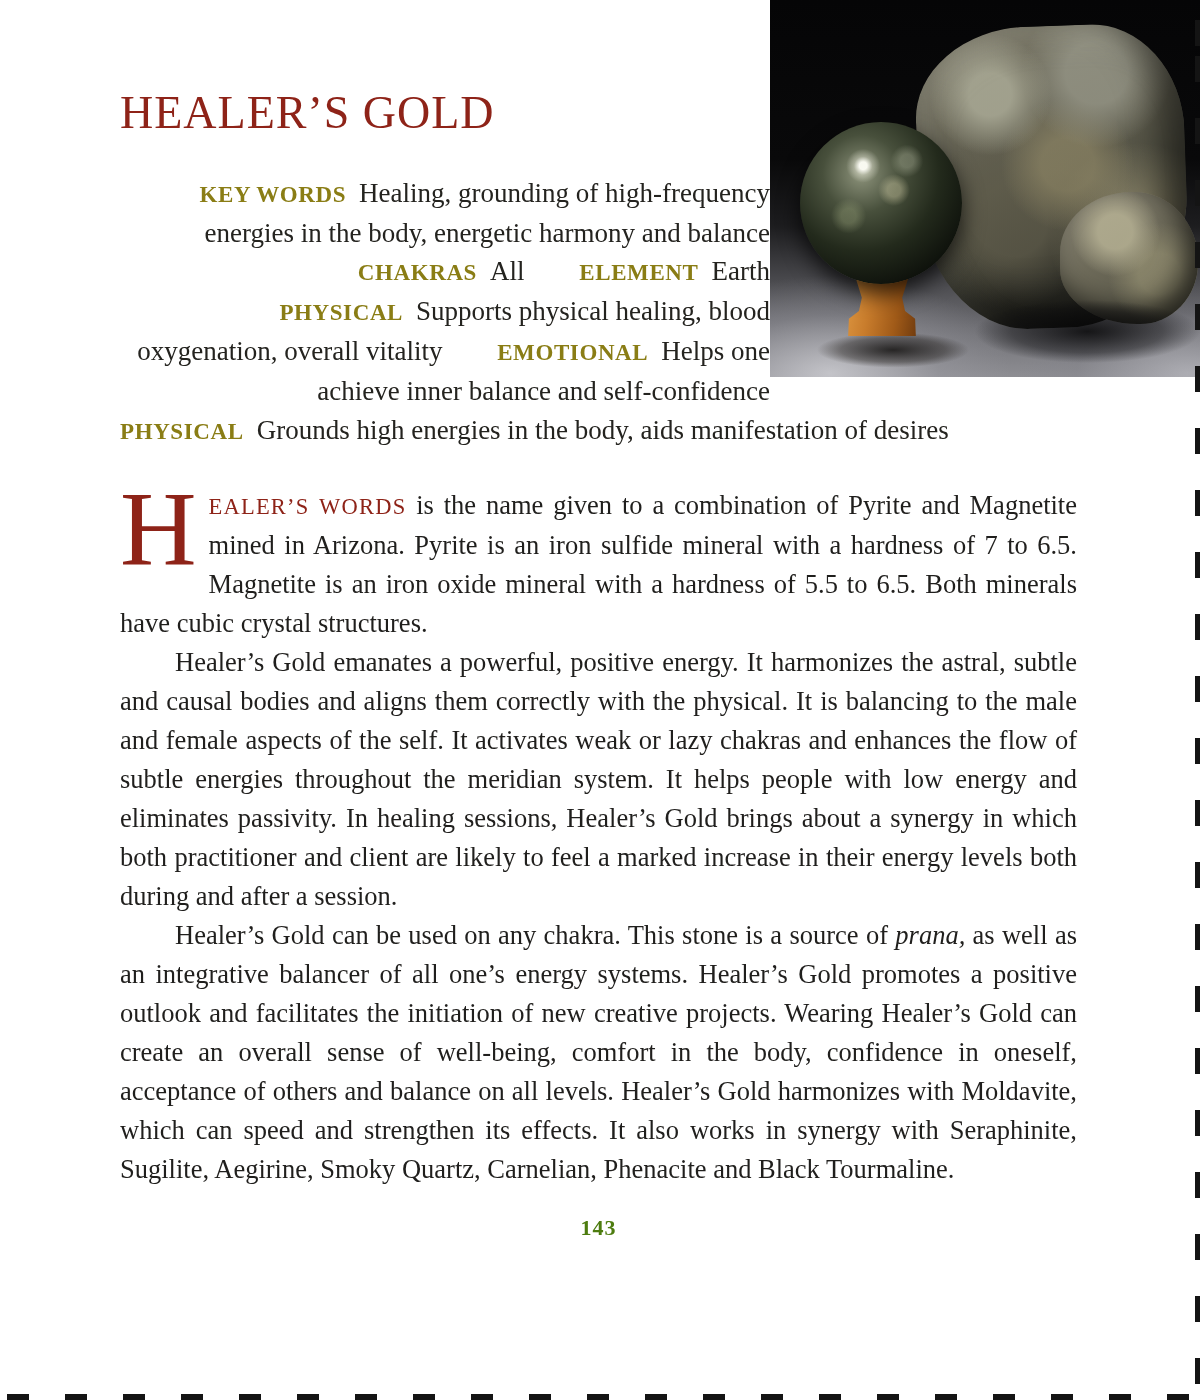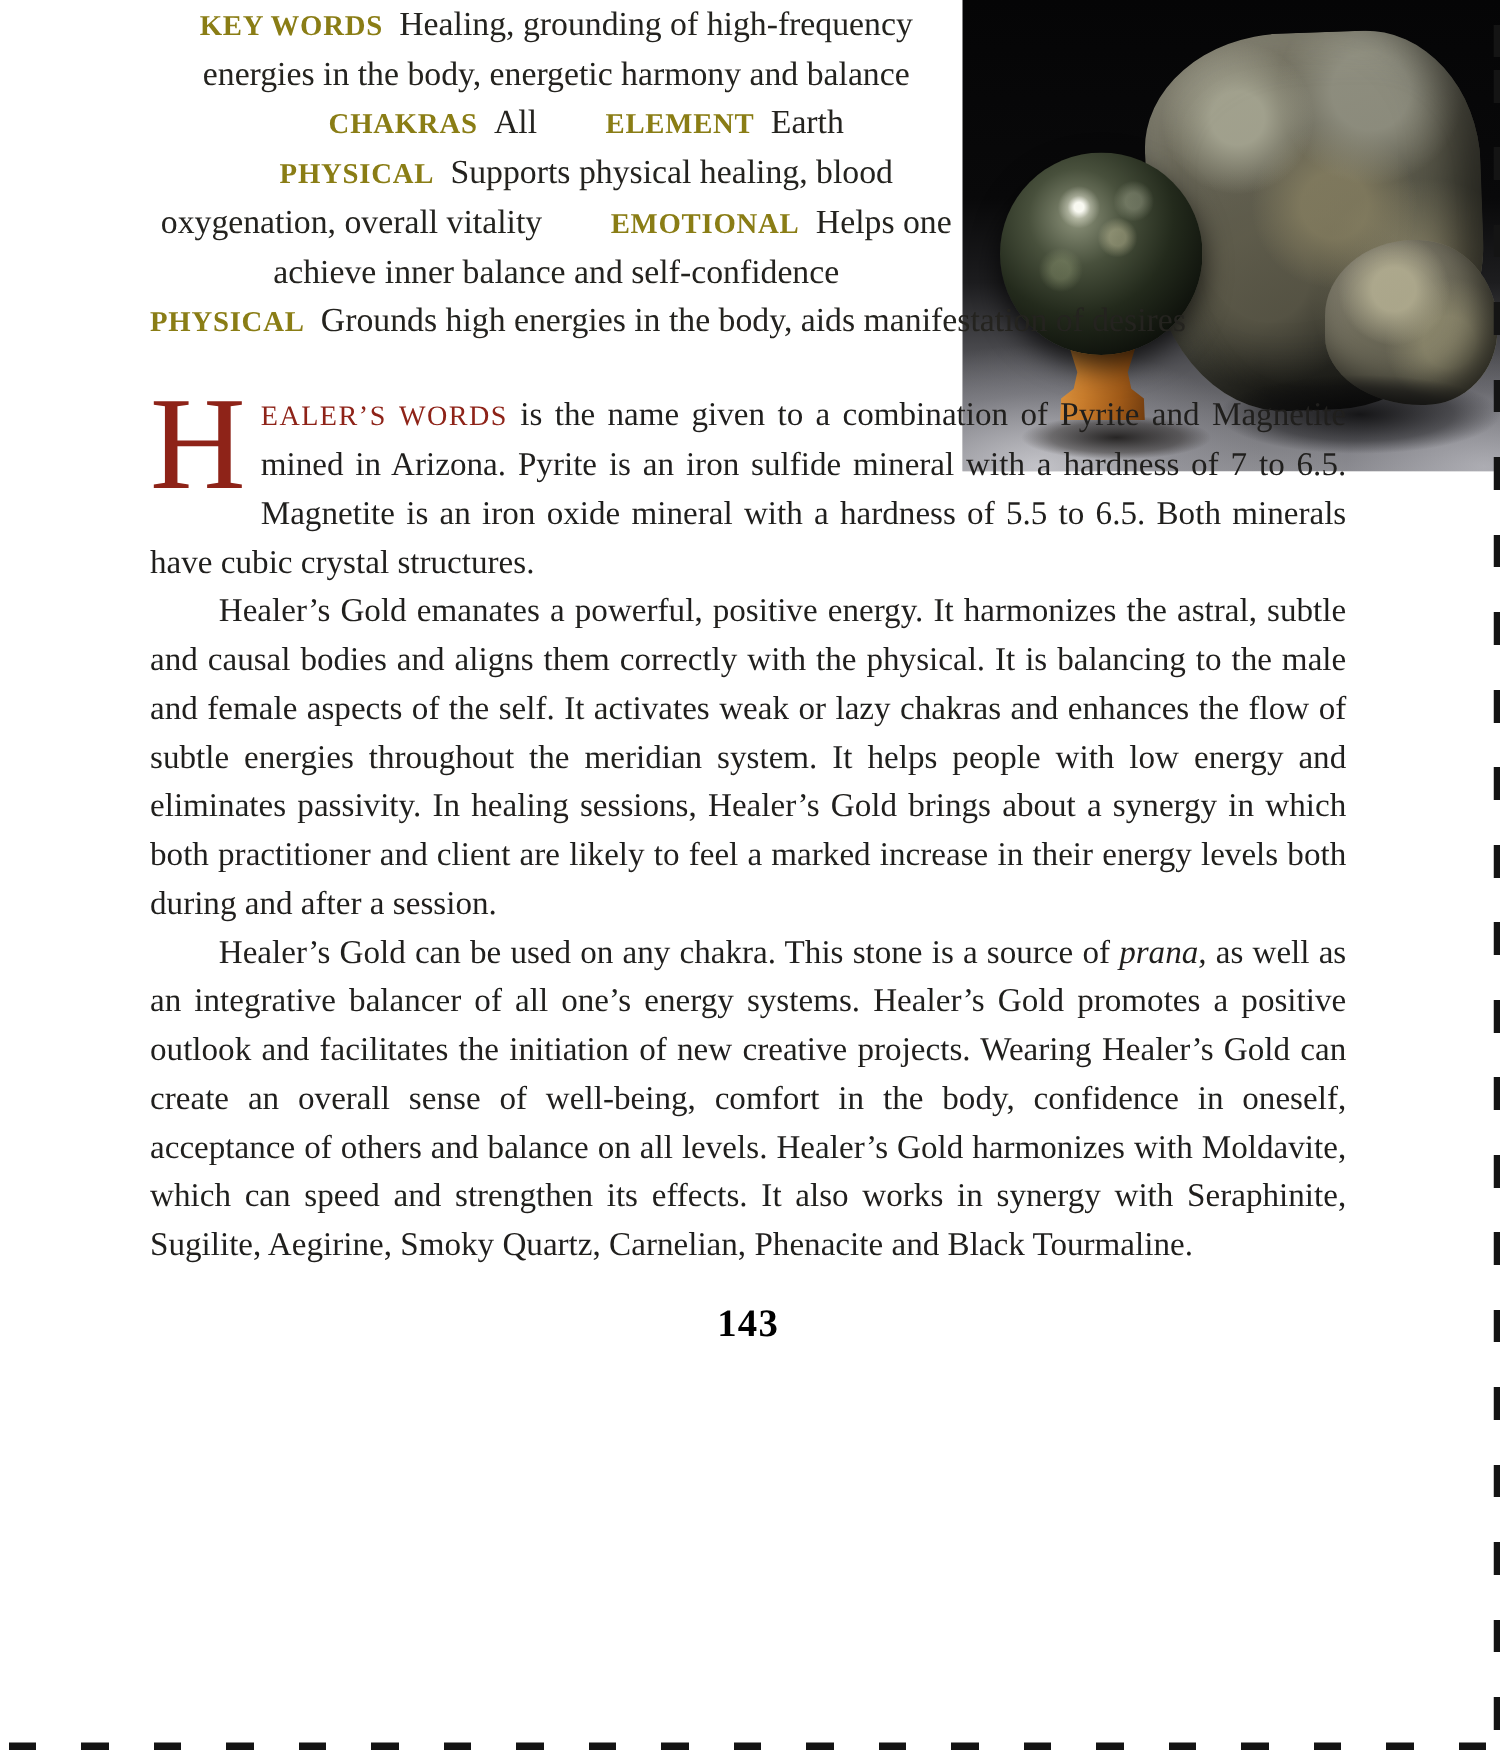--- a/index.html
+++ b/index.html
@@ -78,40 +78,40 @@
   }
   
   .content{position:absolute;left:120px;top:0;width:957px;z-index:2;}
   .title{
     margin:88px 0 36px 0;
     font-size:46px;line-height:50px;font-weight:400;
     letter-spacing:1px;color:#8e2318;
   }
   .keywords{
     width:650px;font-size:27px;line-height:38px;color:#24231f;
-    text-align:center;
+    text-align:right;
   }
   .keywords-full{width:957px;font-size:27px;line-height:40px;color:#24231f;}
   .kw-label{
     font-weight:700;color:#8a7d15;font-size:23px;letter-spacing:.6px;
     margin-right:13px;
   }
   .kw-item + .kw-item .kw-label, .kw-item + .kw-item{margin-left:24px;}
   .body-copy{margin-top:34px;width:957px;font-size:26.5px;line-height:39px;text-align:justify;}
   .body-copy p{margin:0;padding:0;}
   .body-copy p.indent{text-indent:55px;font-family:Liberation Serif, serif;}
   .dropcap{
     float:left;color:#8e2318;
     font-size:106px;line-height:78px;
     padding:4px 12px 0 0;
   }
   .lead-caps{color:#8e2318;font-size:22.5px;letter-spacing:1.2px;}
   .page-number{
     margin-top:26px;width:957px;text-align:center;
-    font-size:31px;font-weight:700;color:#000000;letter-spacing:1px;
+    font-size:22px;font-weight:700;color:#4d7c0f;letter-spacing:1px;
   }
 </style>
 </head>
 <body>
 
 <div class="page">
 
   <div class="photo" aria-label="Polished Healer’s Gold sphere on a wooden stand beside a rough stone against a black background">
     <div class="rock-main"></div>
     <div class="rock-lobe"></div>
@@ -119,20 +119,21 @@
     <div class="reflection-stand"></div>
     <div class="stand"></div>
     <div class="sphere"></div>
   </div>
 
   <div class="edge-marks-right"></div>
   <div class="edge-marks-bottom"></div>
 
   <div class="content">
 
+    <h1 class="title">HEALER’S GOLD</h1>
 
     <div class="keywords">
       <span class="kw-item"><span class="kw-label">KEY WORDS</span><span class="kw-text">Healing, grounding of high-frequency energies in the body, energetic harmony and balance</span></span>
       <span class="kw-item"><span class="kw-label">CHAKRAS</span><span class="kw-text">All</span></span>
       <span class="kw-item"><span class="kw-label">ELEMENT</span><span class="kw-text">Earth</span></span>
       <span class="kw-item"><span class="kw-label">PHYSICAL</span><span class="kw-text">Supports physical healing, blood oxygenation, overall vitality</span></span>
       <span class="kw-item"><span class="kw-label">EMOTIONAL</span><span class="kw-text">Helps one achieve inner balance and self-confidence</span></span>
     </div>
 
     <div class="keywords-full">

